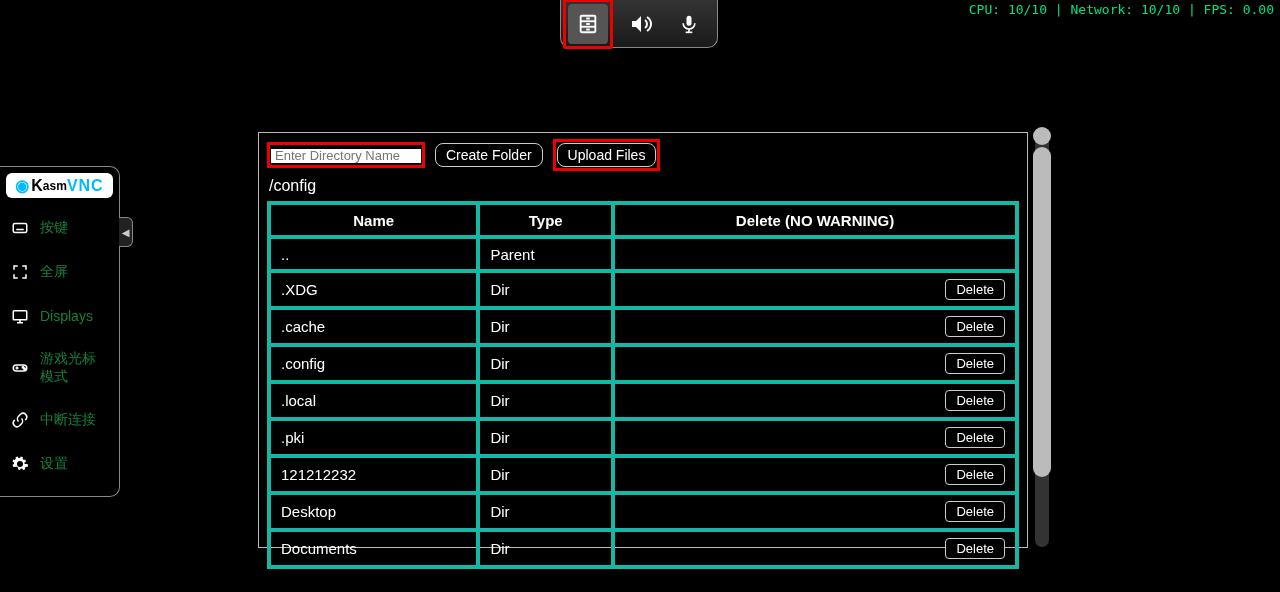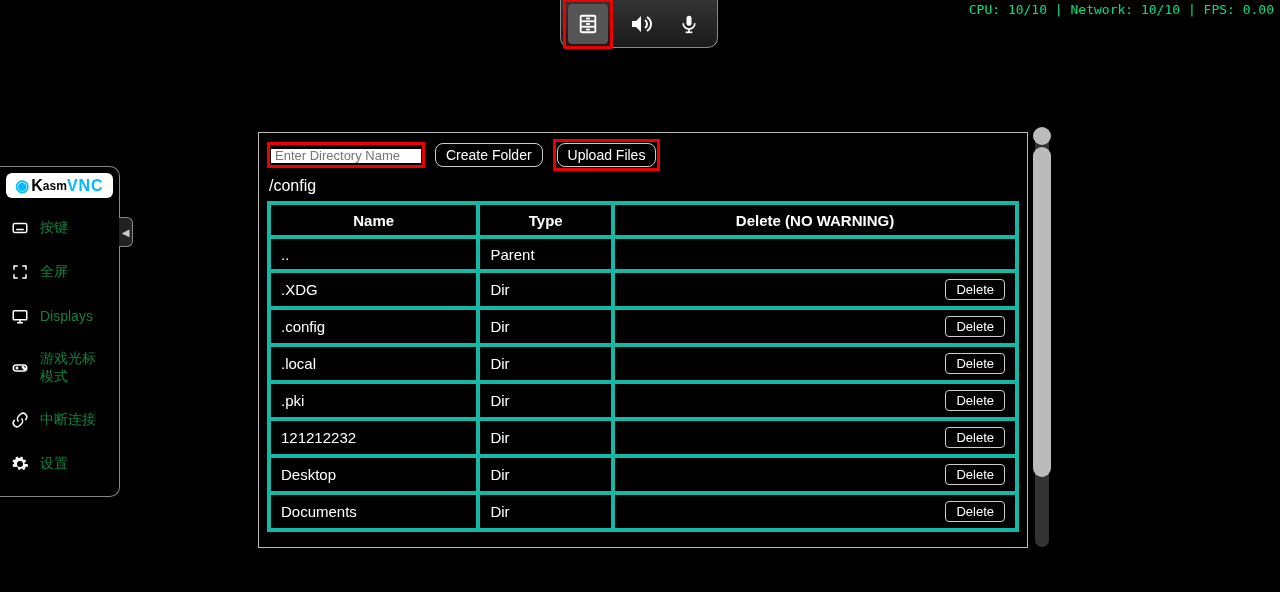--- a/index.html
+++ b/index.html
@@ -348,20 +348,27 @@
           <td class="col-del"></td>
         </tr>
         <tr>
           <td>.XDG</td>
           <td>Dir</td>
           <td class="col-del">
             <button class="del-btn">Delete</button>
           </td>
         </tr>
         <tr>
+          <td>.cache</td>
+          <td>Dir</td>
+          <td class="col-del">
+            <button class="del-btn">Delete</button>
+          </td>
+        </tr>
+        <tr>
           <td>.config</td>
           <td>Dir</td>
           <td class="col-del">
             <button class="del-btn">Delete</button>
           </td>
         </tr>
         <tr>
           <td>.local</td>
           <td>Dir</td>
           <td class="col-del">

